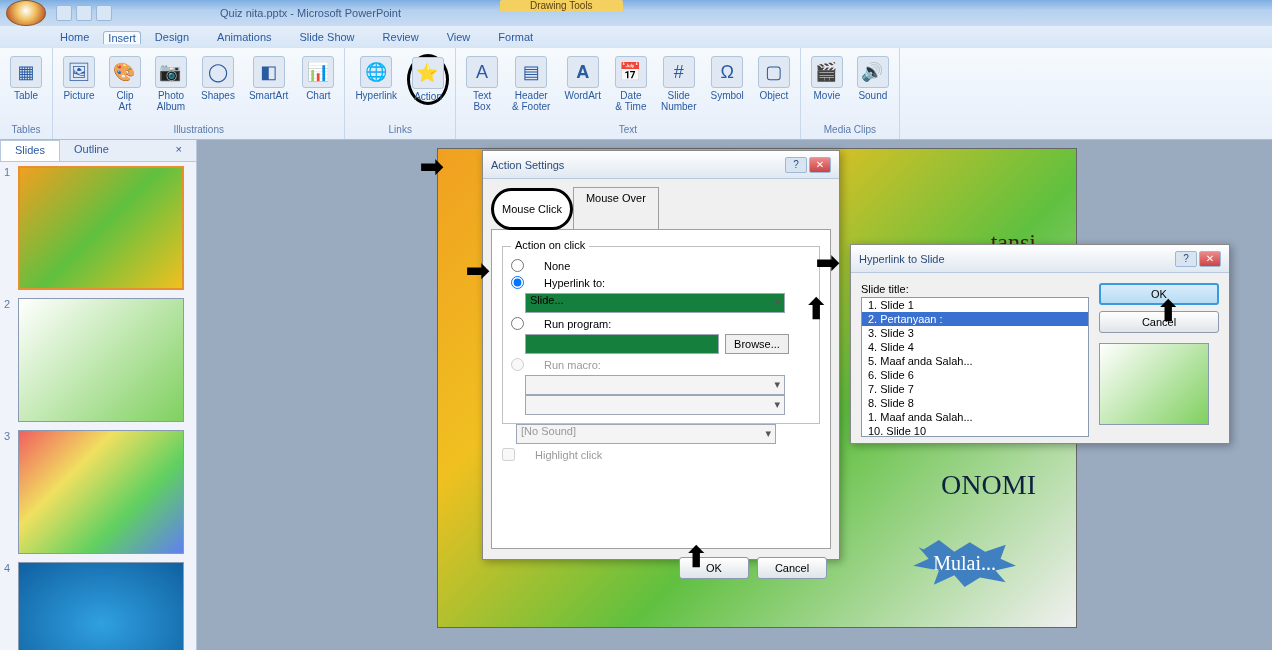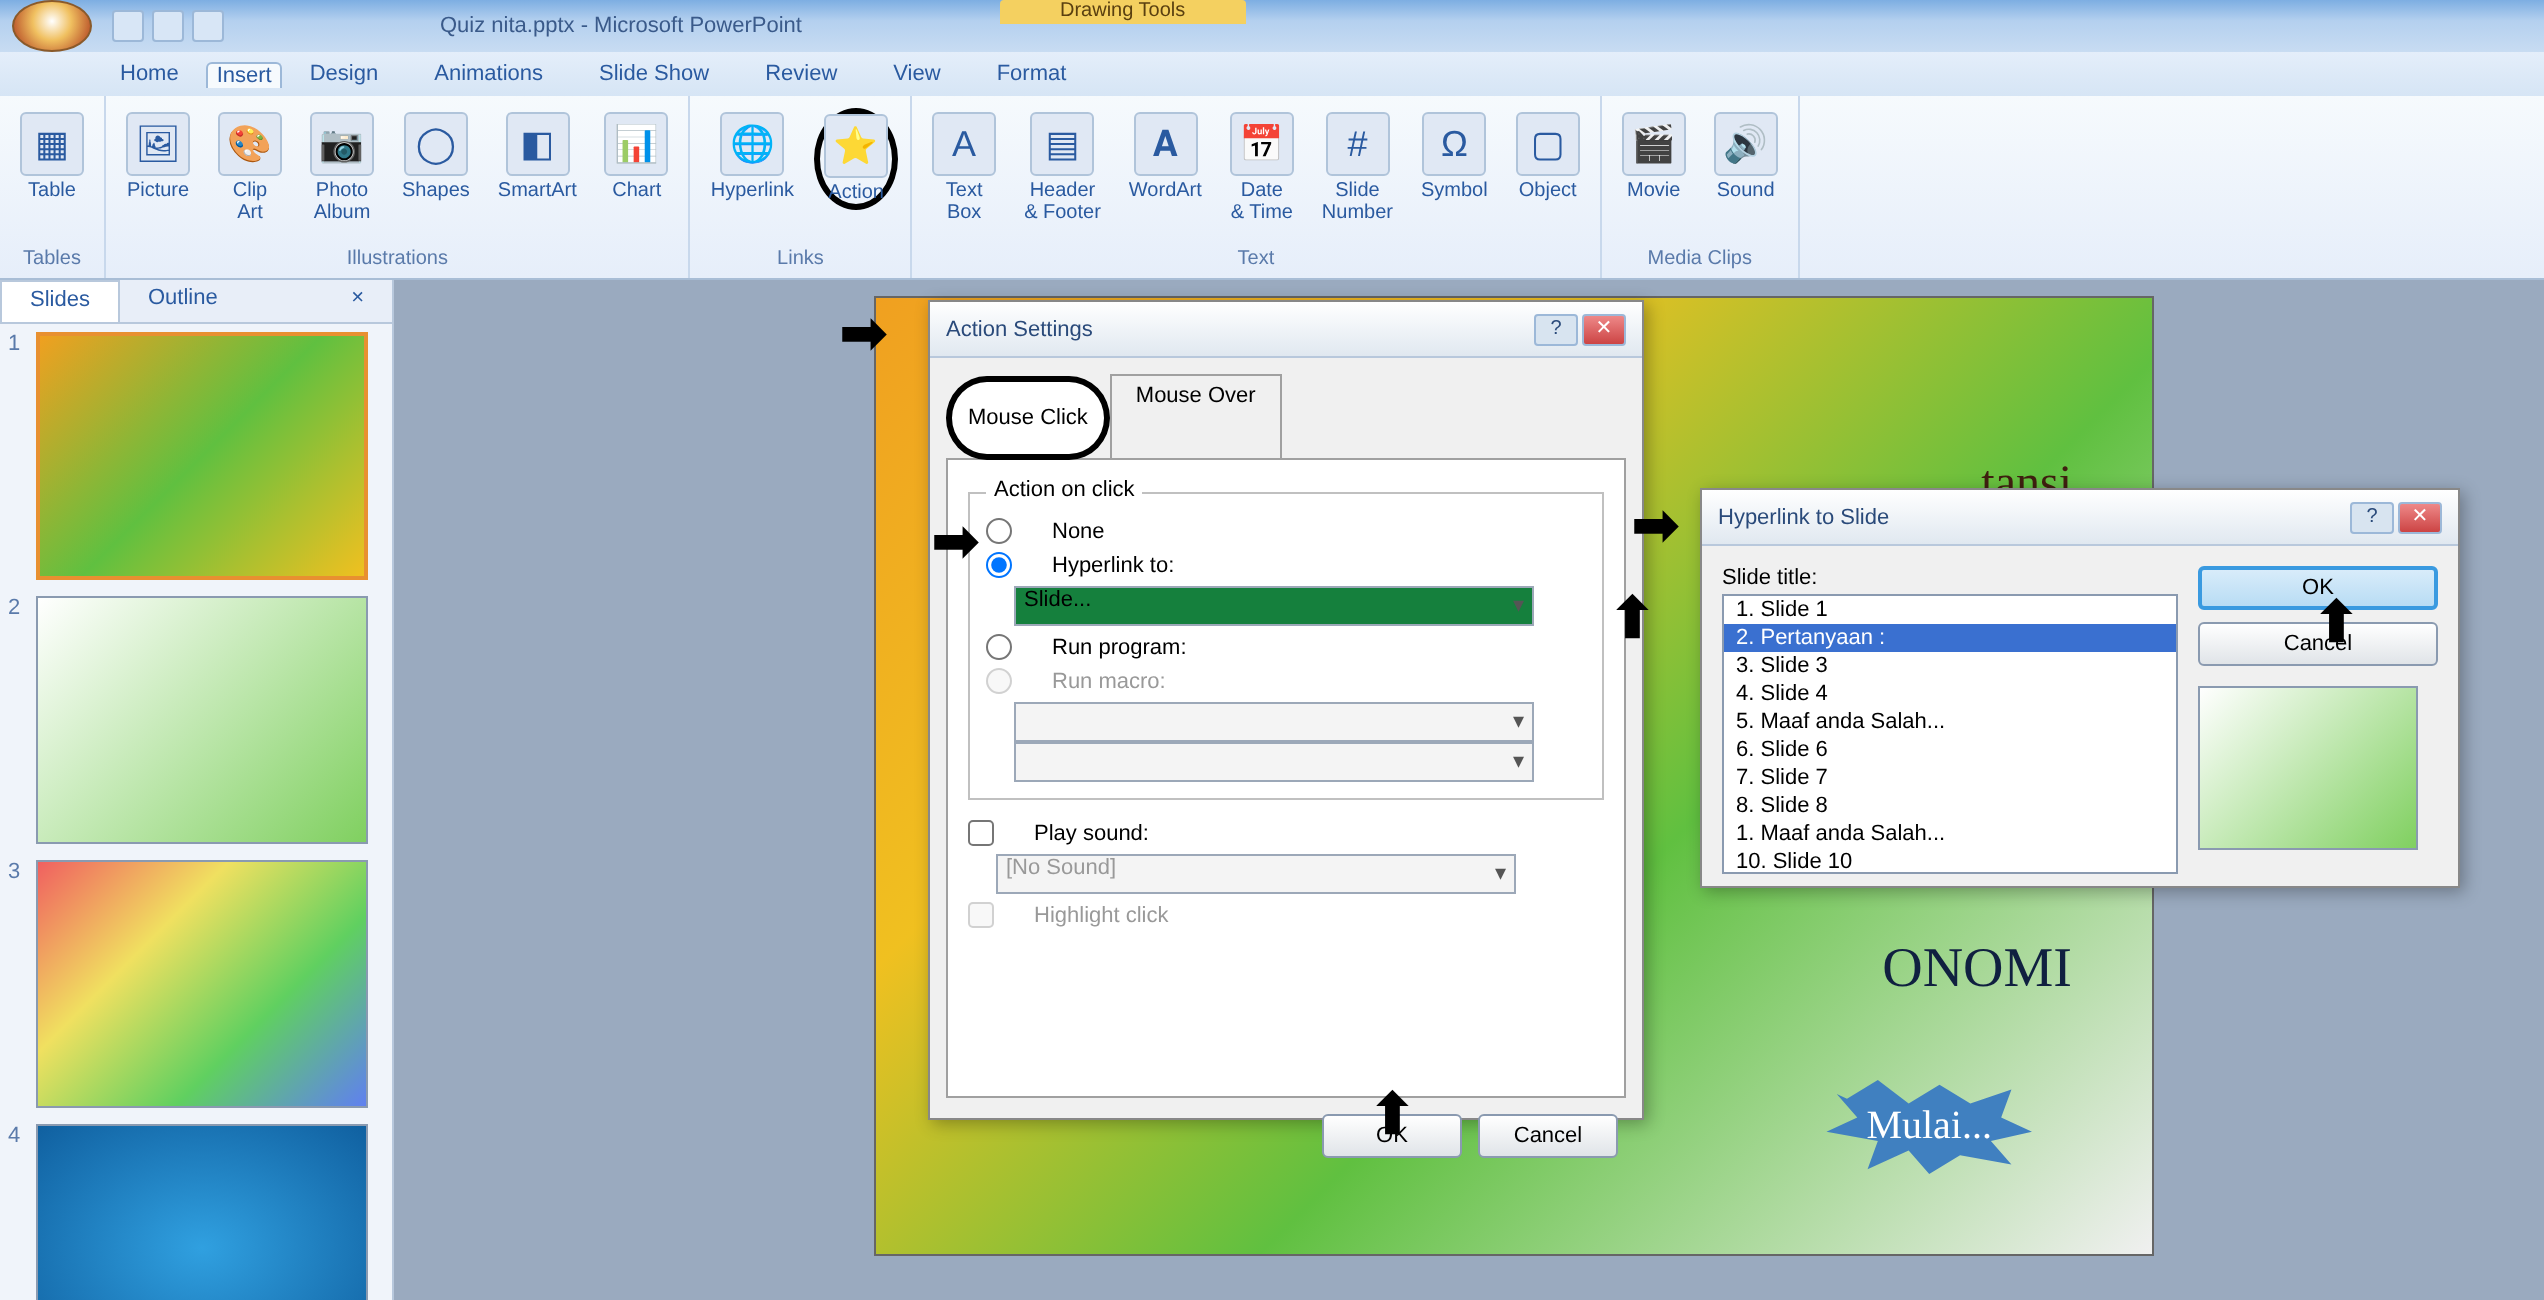--- a/index.html
+++ b/index.html
@@ -37,21 +37,21 @@
 .th2{background:linear-gradient(135deg,#fff,#80d060)}
 .th3{background:linear-gradient(135deg,#f06060,#f0e060,#60d060,#6080f0)}
 .th4{background:radial-gradient(#30a0e0,#1060a0)}
 .slide-area{flex:1;background:#9aaabf;position:relative}
 .slide-canvas{position:absolute;left:240px;top:8px;width:640px;height:480px;background:linear-gradient(135deg,#f0a020 0%,#f0c020 30%,#60c040 60%,#f0f0f0 100%);border:1px solid #666}
 .dialog{position:absolute;background:#f0f0f0;border:1px solid #888;box-shadow:2px 2px 8px rgba(0,0,0,.3)}
 .dlg-title{height:28px;background:linear-gradient(#fff,#e0e8f0);display:flex;align-items:center;padding:0 8px;color:#2a4a7a;border-bottom:1px solid #b8c8dc}
 .dlg-title-ctrls{margin-left:auto;display:flex;gap:2px}
 .dlg-title-ctrls span{width:22px;height:16px;background:#d8e4f0;border:1px solid #9cb8d8;border-radius:2px;text-align:center;font-size:10px;line-height:14px}
 .dlg-close{background:linear-gradient(#e88,#c44)!important;color:#fff}
-.action-dlg{left:464px;top:150px;width:358px;height:410px}
+.action-dlg{left:482px;top:150px;width:358px;height:410px}
 .tabs-row{display:flex;padding:8px 8px 0 8px}
 .dlg-tab{padding:4px 12px;background:#f0f0f0;border:1px solid #a0a0a0;border-bottom:none;font-size:11px}
 .dlg-tab.tactive{background:#fff;position:relative;top:1px}
 .circle-tab{border:3px solid #000!important;border-radius:50%/100%;padding:12px 8px!important}
 .dlg-body{background:#fff;margin:0 8px 8px 8px;border:1px solid #a0a0a0;padding:10px;height:320px}
 .group-box{border:1px solid #c0c0c0;padding:8px;position:relative;margin-top:6px}
 .group-label{position:absolute;top:-8px;left:8px;background:#fff;padding:0 4px;font-size:11px}
 .radio-row,.chk-row{display:flex;align-items:flex-end;gap:20px;margin:4px 0;font-size:11px}
 .radio-row input,.chk-row input{margin:0}
 .combo,.txtfield{width:260px;height:20px;border:1px solid #9ca8b8;background:#15803d;padding:0 4px;margin-left:14px;font-size:11px;position:relative}
@@ -259,33 +259,33 @@
         </label>
       <label class="radio-row">
           <input type="radio" name="act" checked="" style="">
           <span>Hyperlink to:</span>
         </label>
       <div class="combo">Slide...</div>
       <label class="radio-row">
           <input type="radio" name="act" style="">
           <span>Run program:</span>
         </label>
+      <div style="display:flex;align-items:center">
+          <div class="txtfield disabled" style="width:194px"></div>
+          <button class="browse-btn">Browse...</button>
+        </div>
       <div class="disabled">
         <label class="radio-row">
             <input type="radio" disabled="" style="">
             <span>Run macro:</span>
           </label>
         <div class="combo"></div>
         <div class="combo"></div>
       </div>
     </div>
-    <label class="chk-row" style="margin-top:10px">
-        <input type="checkbox" style="">
-        <span>Play sound:</span>
-      </label>
     <div class="disabled">
         <div class="combo">[No Sound]</div>
       </div>
     <label class="chk-row disabled">
         <input type="checkbox" disabled="" style="">
         <span>Highlight click</span>
       </label>
   </div>
   <div class="dlg-btns">
     <button class="btn">OK</button>

